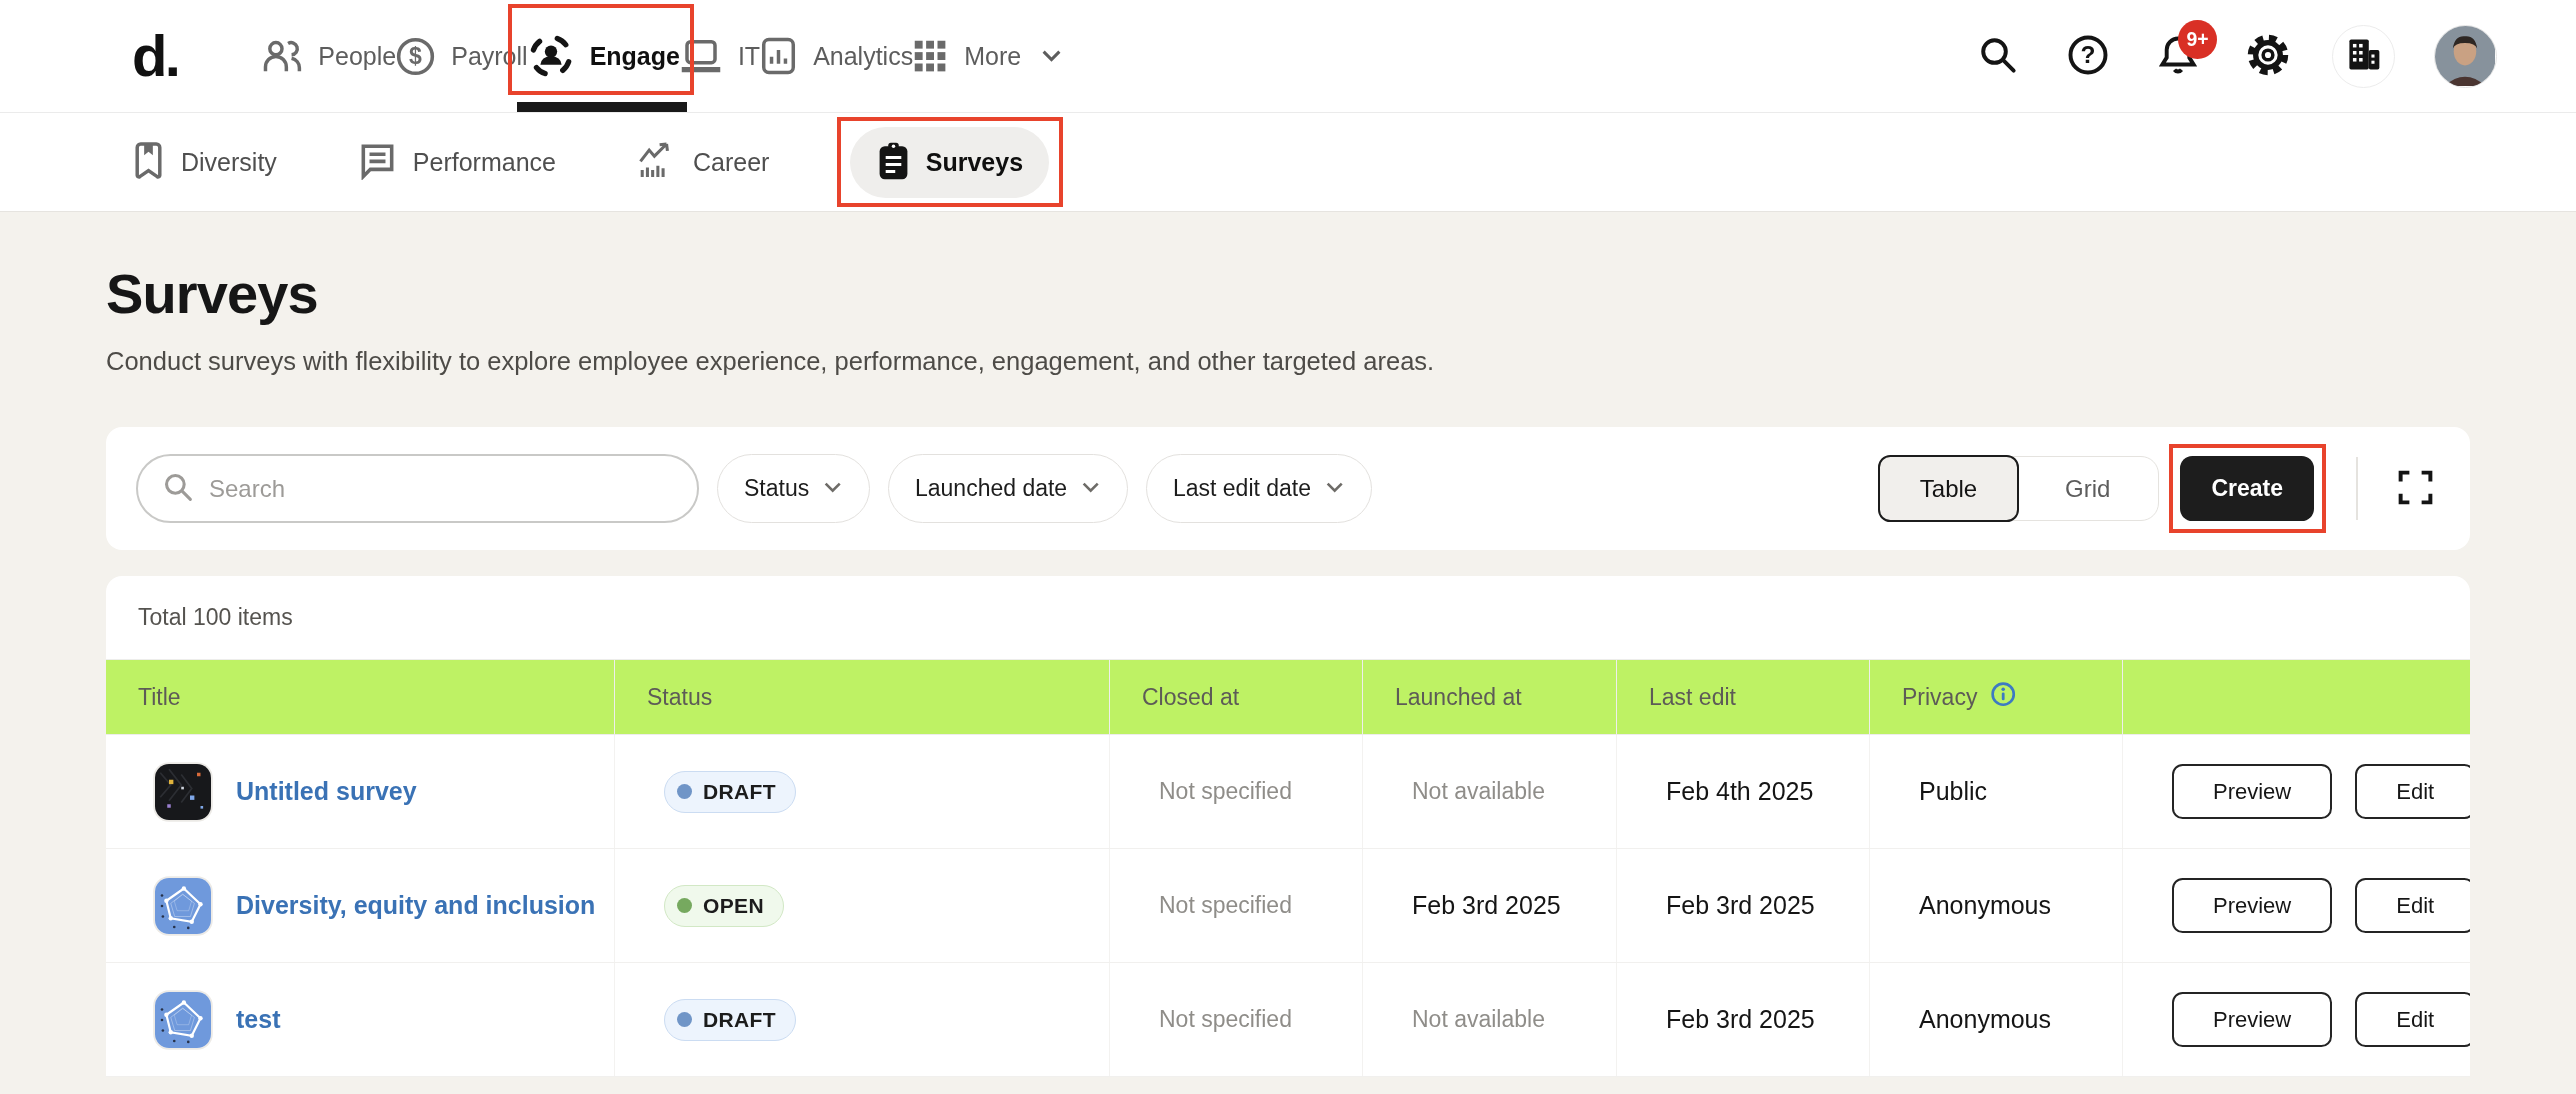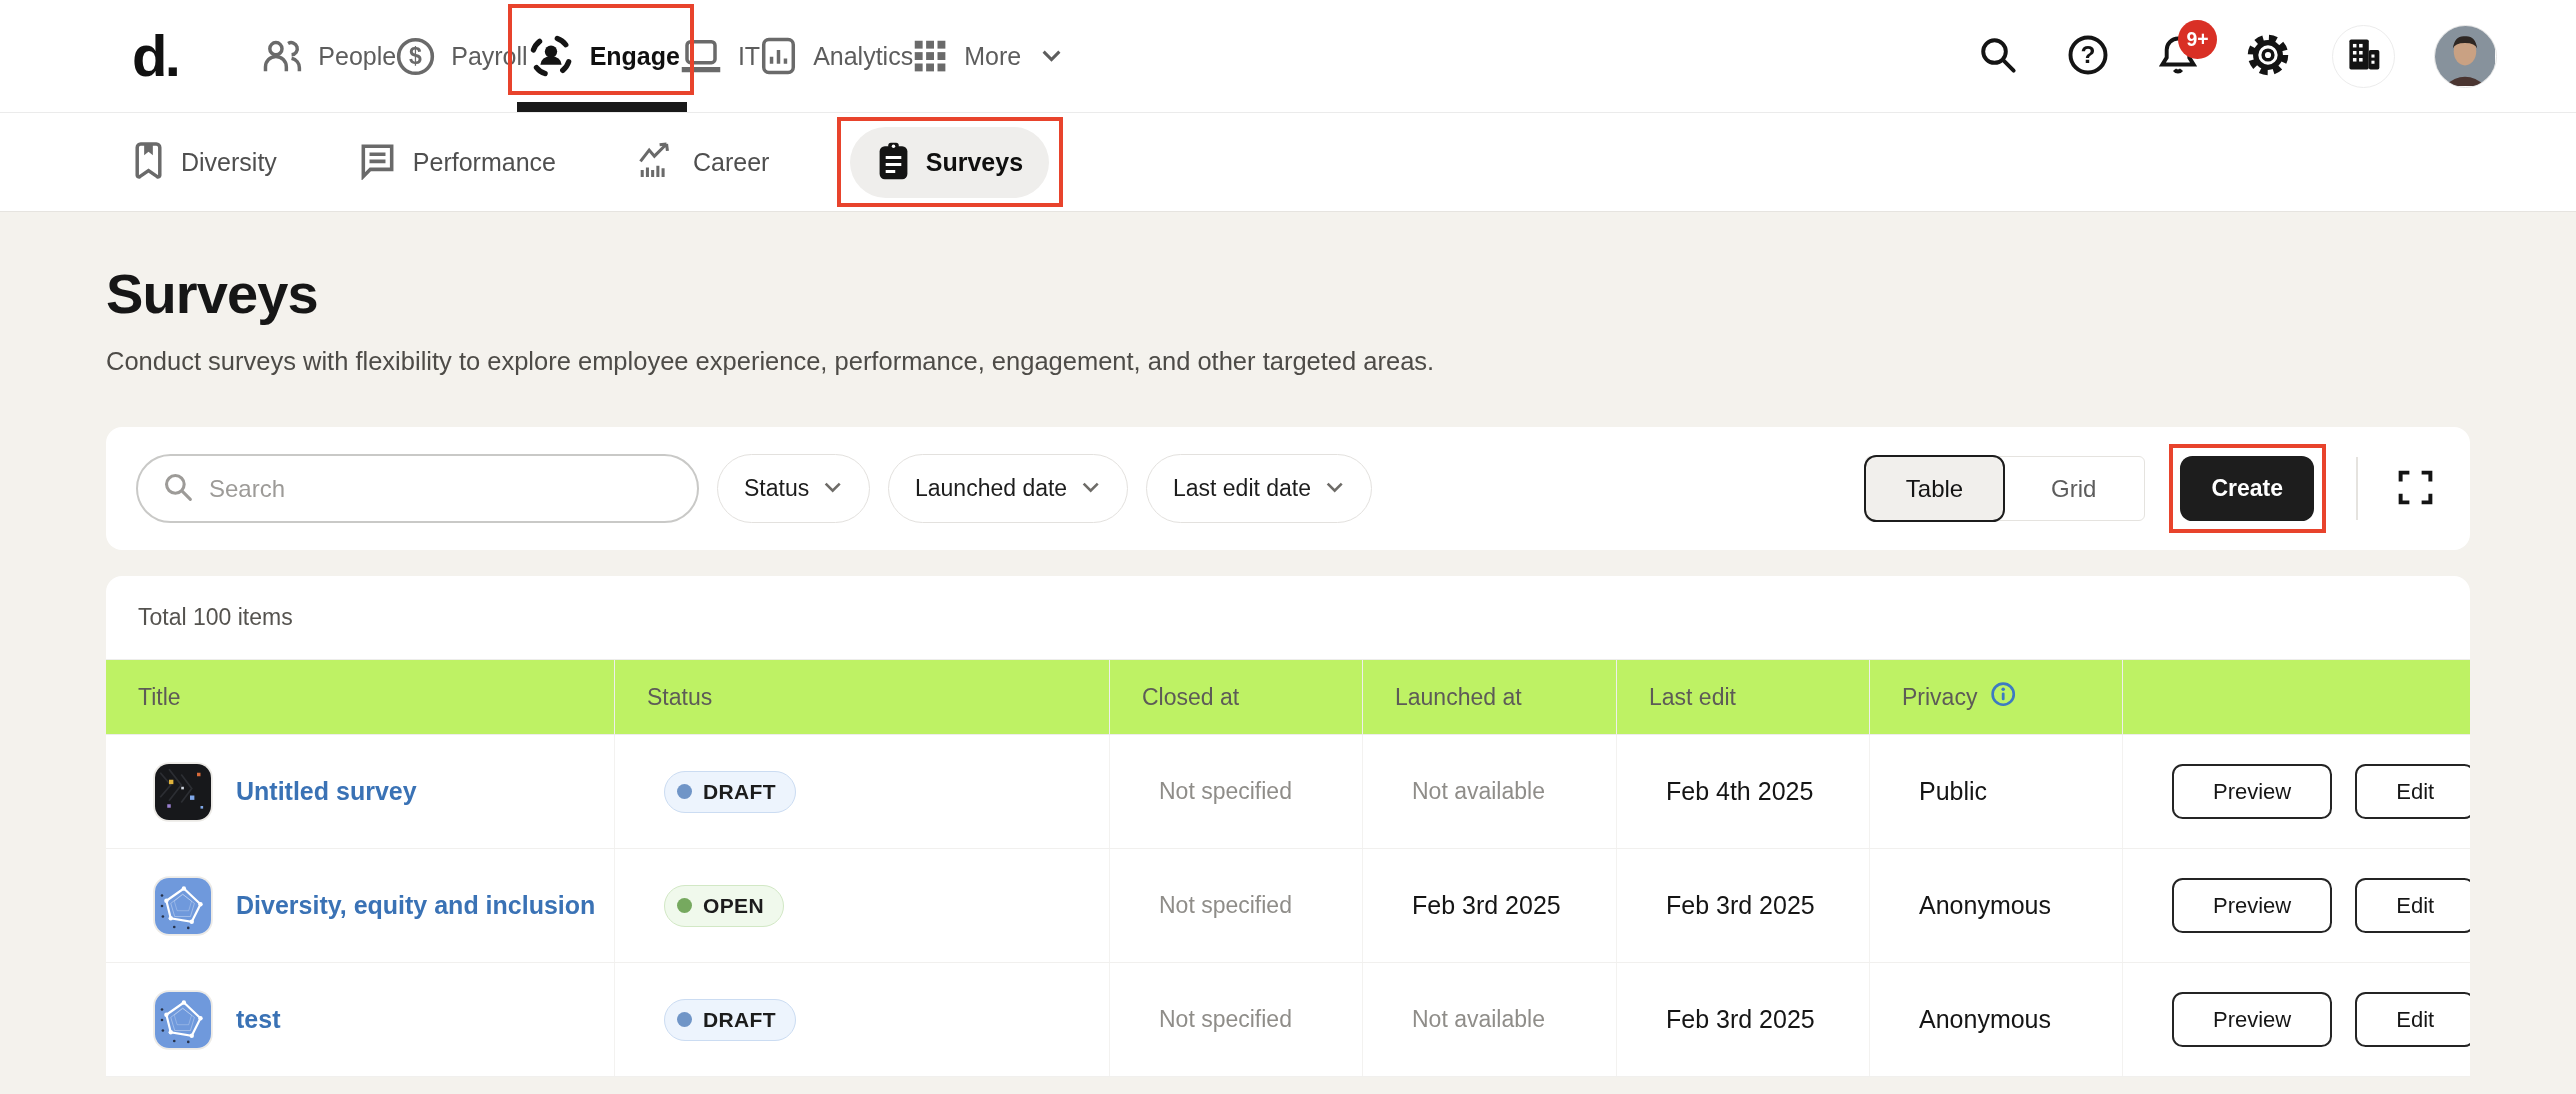--- a/index.html
+++ b/index.html
@@ -46,25 +46,25 @@
                  display:flex; align-items:center; padding:0 30px; }
   .search-box { display:flex; align-items:center; gap:16px; width:563px; height:69px;
                 border:2.2px solid #c9c9c7; border-radius:39px; padding:0 25px; background:#fff; }
   .search-box input { border:none; outline:none; font-size:24px; color:#222; width:100%;
                       font-family:"Liberation Sans", sans-serif; background:transparent; }
   .search-box input::placeholder { color:#9d9b98; }
   .pill { display:flex; align-items:center; gap:14px; height:69px; border:1.8px solid #e3e1de; border-radius:39px;
           padding:0 26.4px; margin-left:17.6px; background:#fff; cursor:pointer; }
   .pill .lbl { font-size:23px; color:#1d1d1d; font-weight:500; }
   .fc-right { margin-left:auto; display:flex; align-items:center; }
-  .seg { display:flex; align-items:center; border:1.8px solid #e5e3df; border-radius:6px; background:#fff; }
+  .seg { display:flex; align-items:center; border:1.8px solid #e5e3df; border-radius:18px; background:#fff; }
   .seg-btn { width:141px; height:63px; display:flex; align-items:center; justify-content:center;
              font-size:24px; color:#5d5d5d; cursor:pointer; border-radius:12.3px; }
   .seg-btn.selected { background:#f1efec; border:2.6px solid #1c1c1c; color:#141414; font-weight:500; margin:-1.8px; height:67px; }
-  .create-wrap { position:relative; margin-left:35px; }
+  .create-wrap { position:relative; margin-left:21px; }
   .create-btn { width:134px; height:65px; background:#1d1d1d; color:#fff; font-size:23px; font-weight:600;
                 border:none; border-radius:12.3px; cursor:pointer; font-family:"Liberation Sans", sans-serif; }
   .ann-create { top:-12.3px; bottom:-12.3px; left:-11.4px; right:-11.4px; }
   .v-div { width:1.8px; height:63px; background:#e5e3df; margin:0 33px 0 42px; }
   .fs-btn { width:49px; height:49px; display:flex; align-items:center; justify-content:center; cursor:pointer; }
 
   
   .table-card { margin-top:26.4px; background:#fff; border-radius:16px 16px 0 0; overflow:hidden; }
   .table-summary { padding:28px 32px; font-size:23px; color:#55534f; }
   .tgrid { display:grid; grid-template-columns:509px 495px 253px 254px 253px 253px 1fr; align-items:center; }

